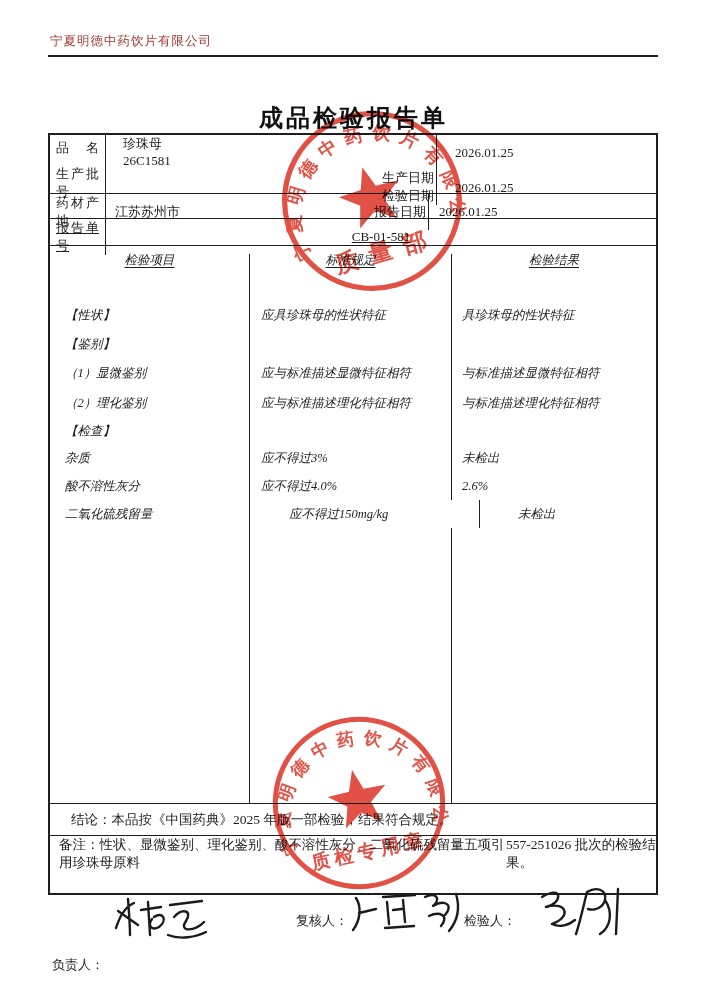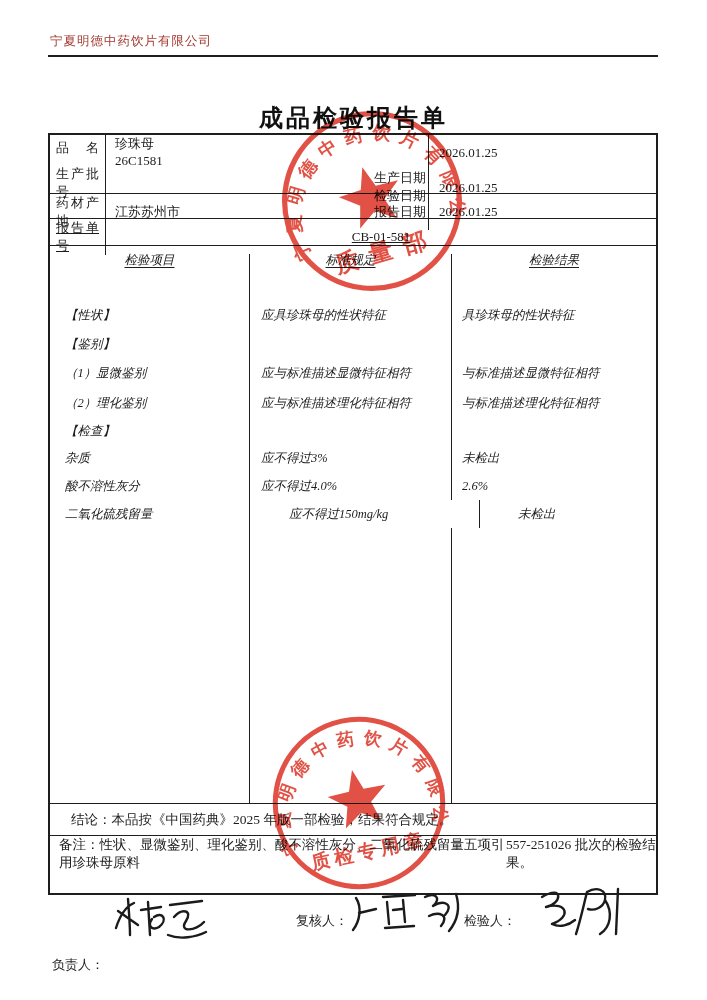--- a/index.html
+++ b/index.html
@@ -13,21 +13,21 @@
   .hdr-right{position:absolute;right:48px;top:33px;font-size:12px;letter-spacing:.5px;}
   .hdr-rule{position:absolute;left:48px;top:55px;width:610px;height:2px;background:#1d1d1d;}
   .doc-title{position:absolute;left:0;top:92px;width:707px;text-align:center;
     font-size:24px;font-weight:bold;letter-spacing:3px;color:#111;margin-top:10px;}
   
   .sheet{position:absolute;left:48px;top:133px;width:610px;border:2px solid #1e1e1e;box-sizing:border-box;}
   .row{display:grid;box-sizing:border-box;}
   .cellR{border-right:1.6px solid #1e1e1e;box-sizing:border-box;}
   .bt{border-top:1.6px solid #1e1e1e;}
   
-  .info-a{grid-template-columns:56px 323px 1fr;height:58px;}
+  .info-a{grid-template-columns:56px 323px 1fr;height:58px;gap:8px;}
   .info-b{grid-template-columns:56px 323px 1fr;height:25px;}
   .info-c{grid-template-columns:56px 1fr;height:27px;text-decoration:underline;}
   .ic{display:flex;flex-direction:column;justify-content:space-around;font-size:13px;}
   .ic1{display:flex;align-items:center;font-size:13px;}
   .jl{padding:0 6px;text-align:justify;text-align-last:justify;}
   .midcell{display:flex;justify-content:space-between;padding:0 2px 0 9px;}
   .midline{display:flex;justify-content:space-between;width:100%;}
   .dval{padding-left:10px;font-family:"Liberation Serif","DejaVu Serif",serif;}
   .repno{flex:1;text-align:center;font-size:13px;}
   

